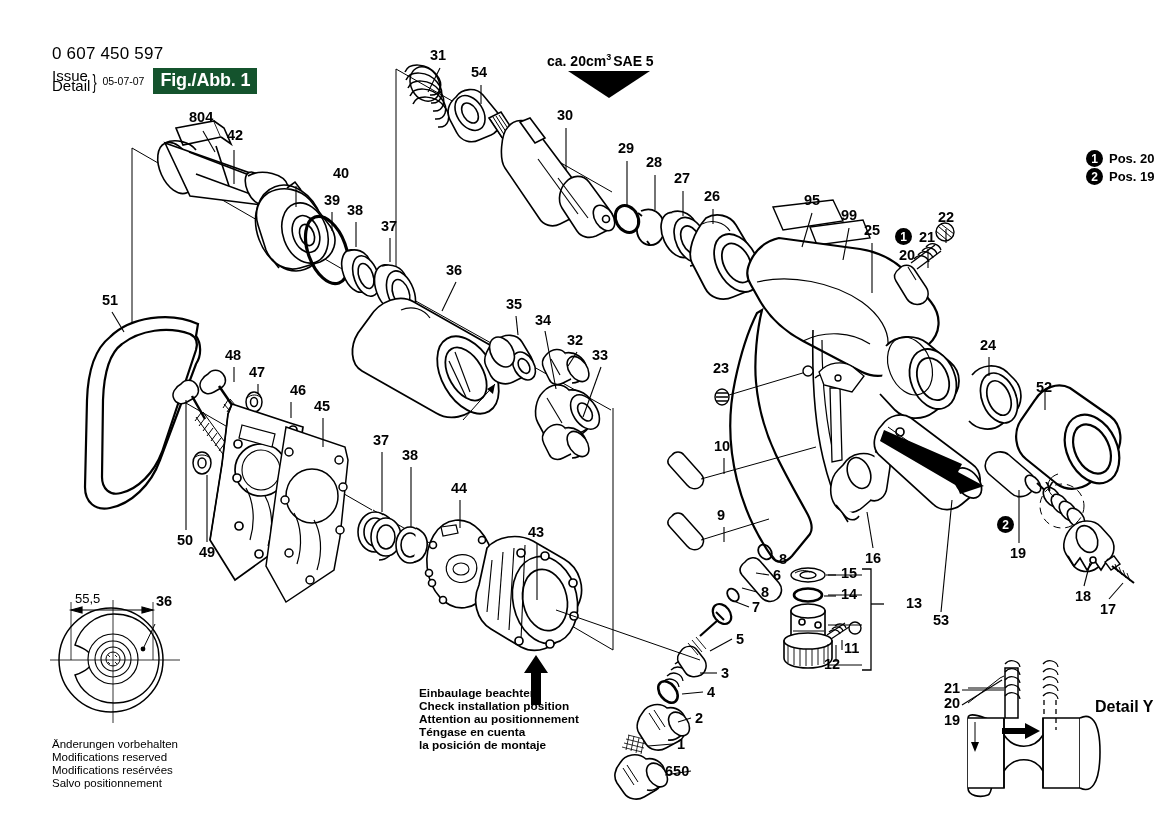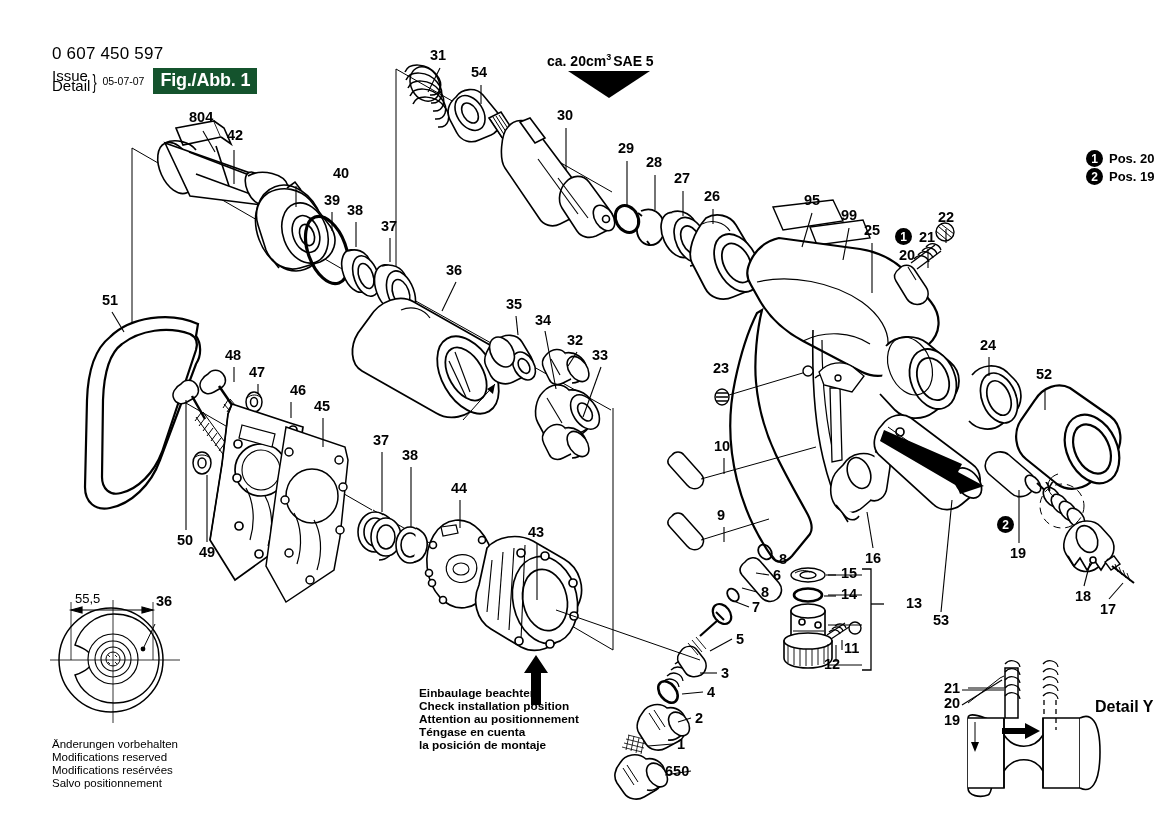--- a/index.html
+++ b/index.html
@@ -794,21 +794,21 @@
   <div class="lbl" style="left:804px;top:193px;">95</div>
   <div class="lbl" style="left:841px;top:208px;">99</div>
   <div class="lbl" style="left:864px;top:223px;">25</div>
   <div class="lbl" style="left:899px;top:248px;">20</div>
   <div class="lbl" style="left:919px;top:230px;">21</div>
   <div class="lbl" style="left:938px;top:210px;">22</div>
   <div class="circnum" style="left:895px;top:228px;">1</div>
 
   <div class="lbl" style="left:713px;top:361px;">23</div>
   <div class="lbl" style="left:980px;top:338px;">24</div>
-  <div class="lbl" style="left:1036px;top:367px;">52</div>
+  <div class="lbl" style="left:1036px;top:380px;">52</div>
 
   <div class="lbl" style="left:714px;top:439px;">10</div>
   <div class="lbl" style="left:717px;top:508px;">9</div>
   <div class="lbl" style="left:865px;top:551px;">16</div>
   <div class="lbl" style="left:933px;top:613px;">53</div>
   <div class="lbl" style="left:1010px;top:546px;">19</div>
   <div class="circnum" style="left:997px;top:516px;">2</div>
   <div class="lbl" style="left:1075px;top:589px;">18</div>
   <div class="lbl" style="left:1100px;top:602px;">17</div>
 

